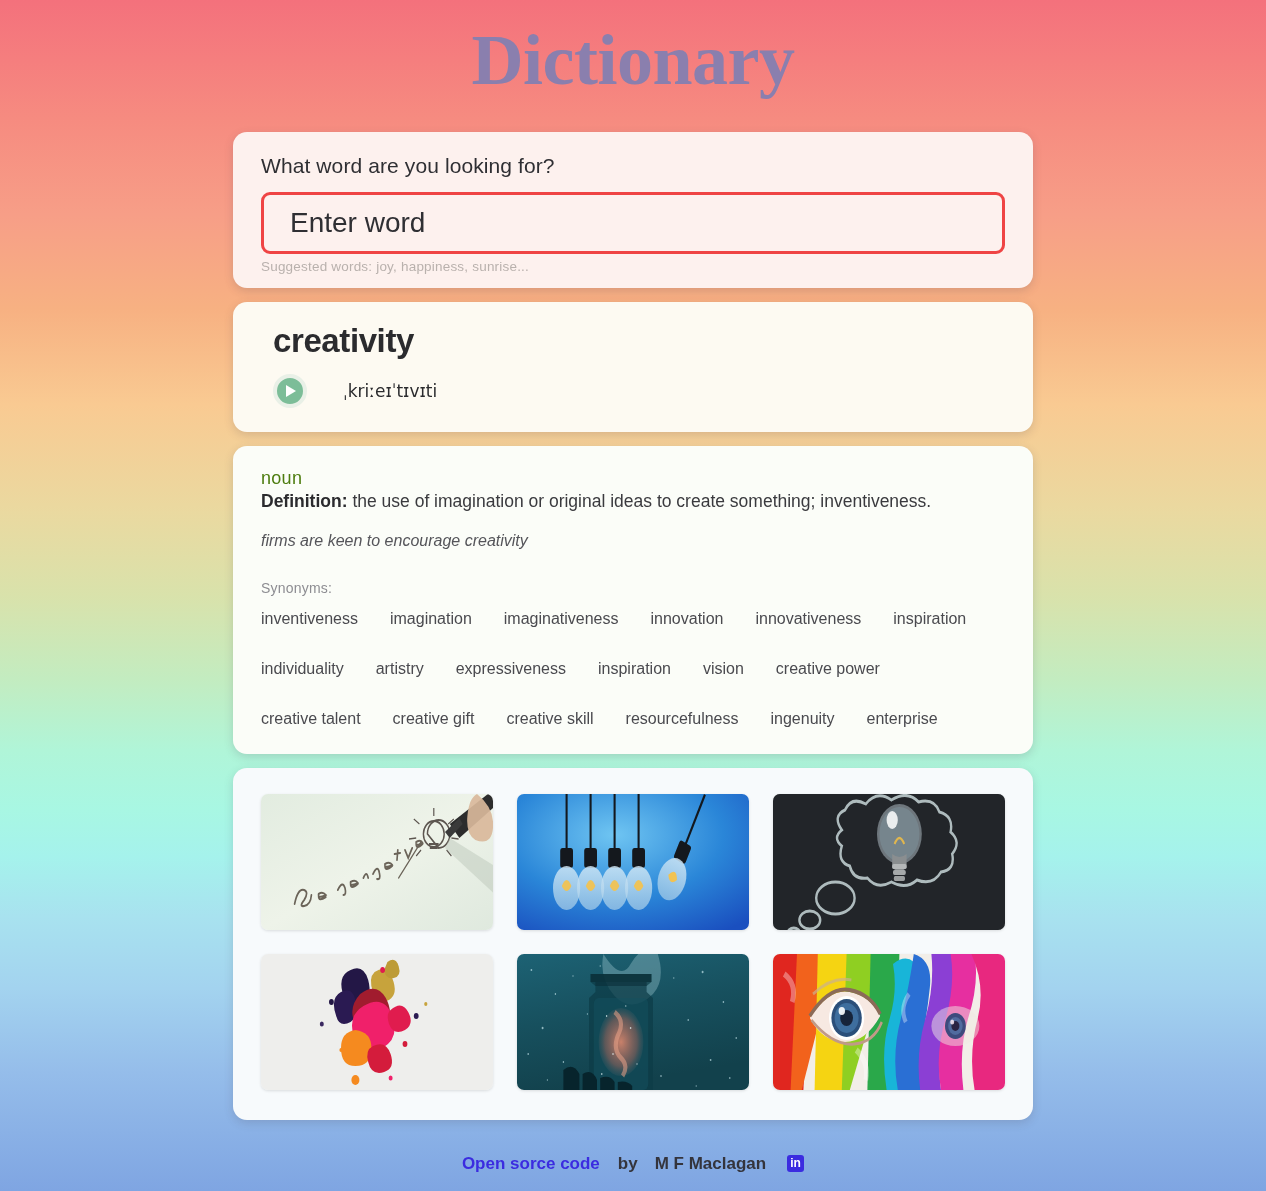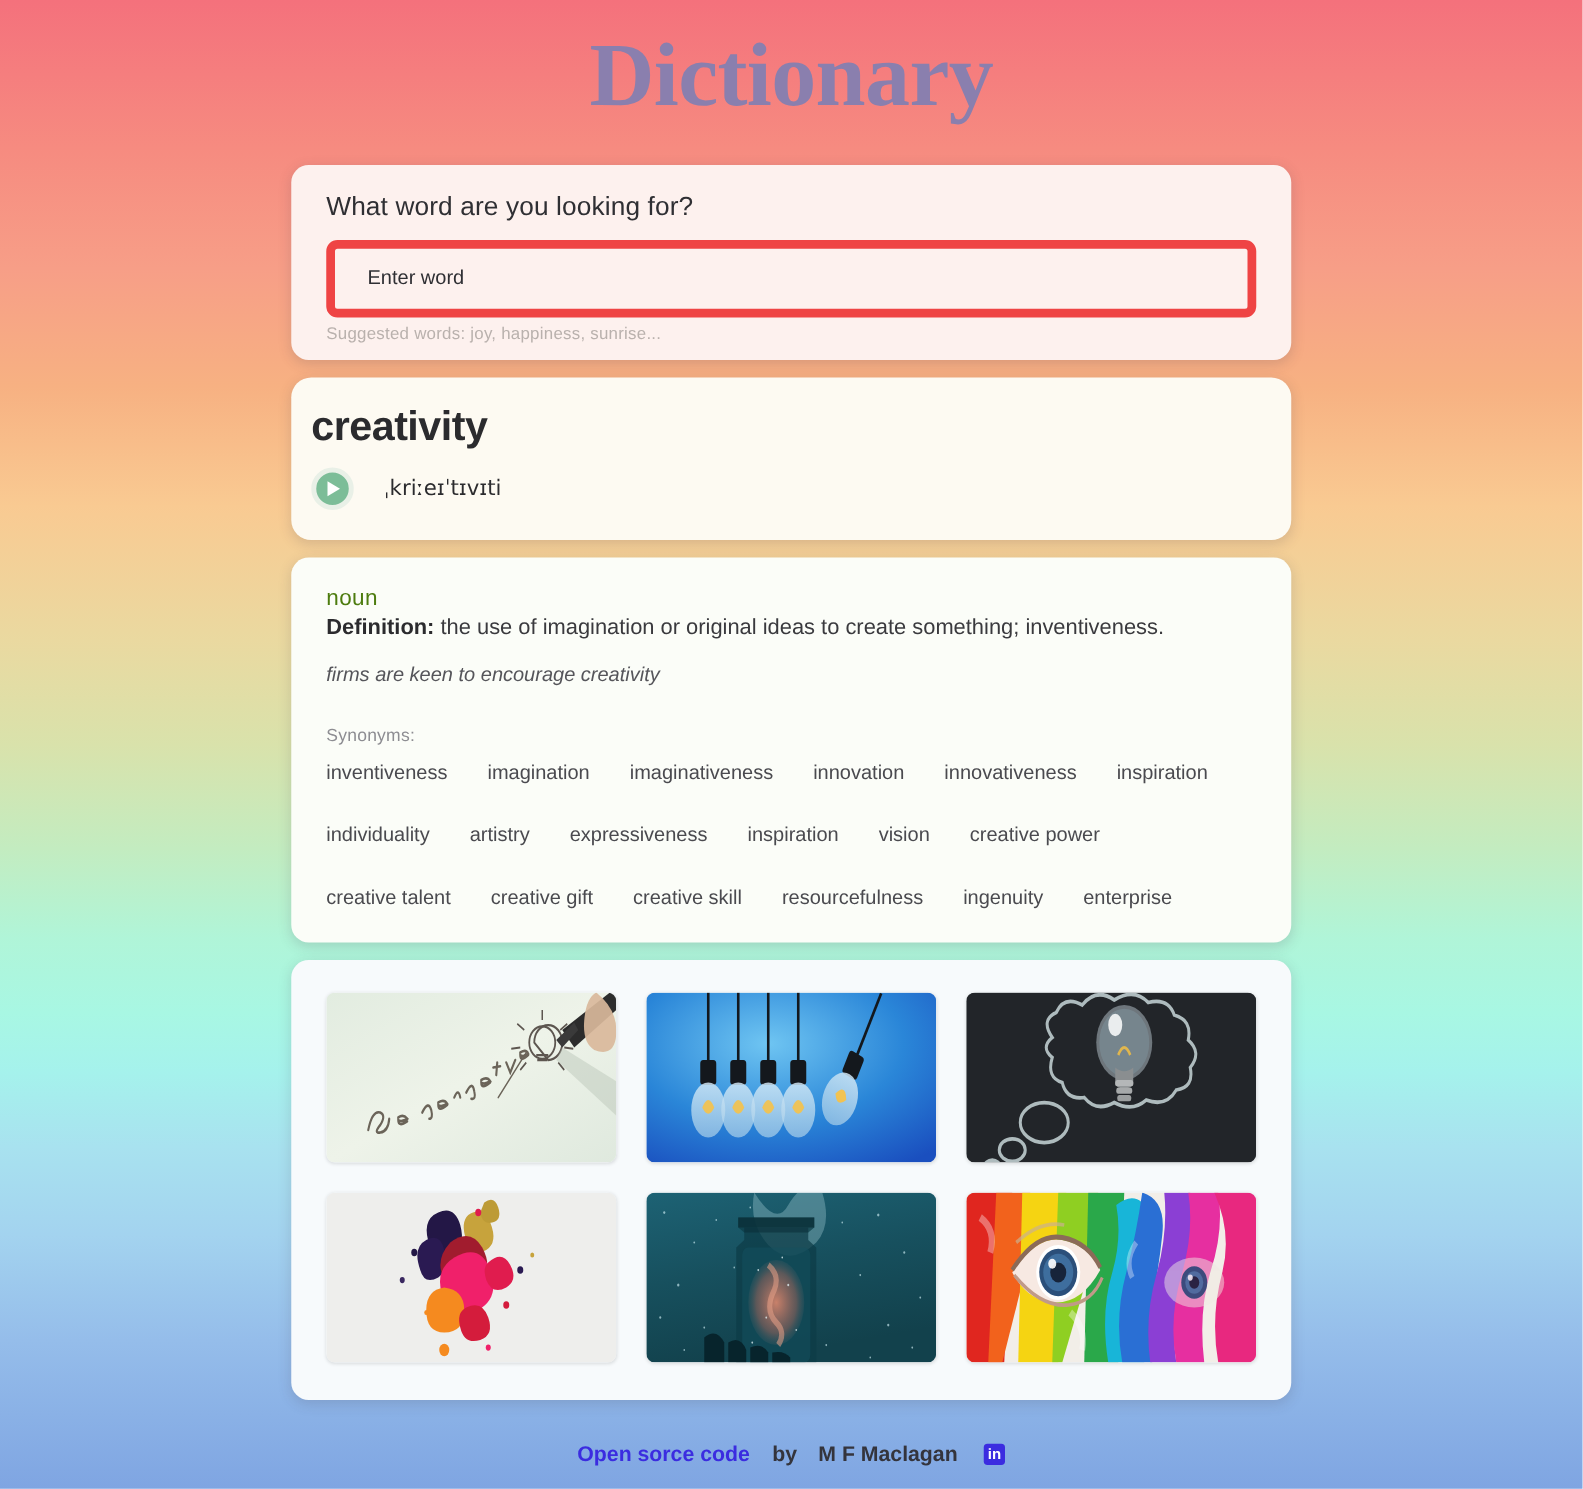--- a/index.html
+++ b/index.html
@@ -64,53 +64,53 @@
   .search-label {
     font-size: 21px;
     color: #2f2f33;
     letter-spacing: 0.1px;
     margin-bottom: 14px;
   }
   .search-input {
     display: block;
     width: 100%;
     height: 62px;
-    border: 7px solid #ef4444;
+    border: 3px solid #ef4444;
     border-radius: 9px;
     background: #fdf1ee;
     padding: 0 26px;
     font-family: "Liberation Sans", sans-serif;
-    font-size: 16px;
+    font-size: 28px;
     color: #2f2f33;
     outline: none;
   }
   .search-input::placeholder { color: #2f2f33; opacity: 1; }
   .search-hint {
     margin-top: 5px;
     font-size: 13.5px;
     color: #b9b1ad;
     letter-spacing: 0.2px;
   }
 
   
   .word-card {
     background: #fdfaf2;
-    padding: 20px 28px 24px 16px;
-    border-radius: 16px;
+    padding: 20px 28px 24px 40px;
   }
   .word-title {
     font-size: 33px;
     font-weight: bold;
     color: #2b2b2e;
     letter-spacing: -0.4px;
   }
   .phonetic-row {
     display: flex;
     align-items: center;
     margin-top: 14px;
+    gap: 12px;
   }
   .play-btn {
     width: 34px;
     height: 34px;
     border-radius: 50%;
     background: #7cbd98;
     border: 4px solid #e9f0e7;
     display: flex;
     align-items: center;
     justify-content: center;

